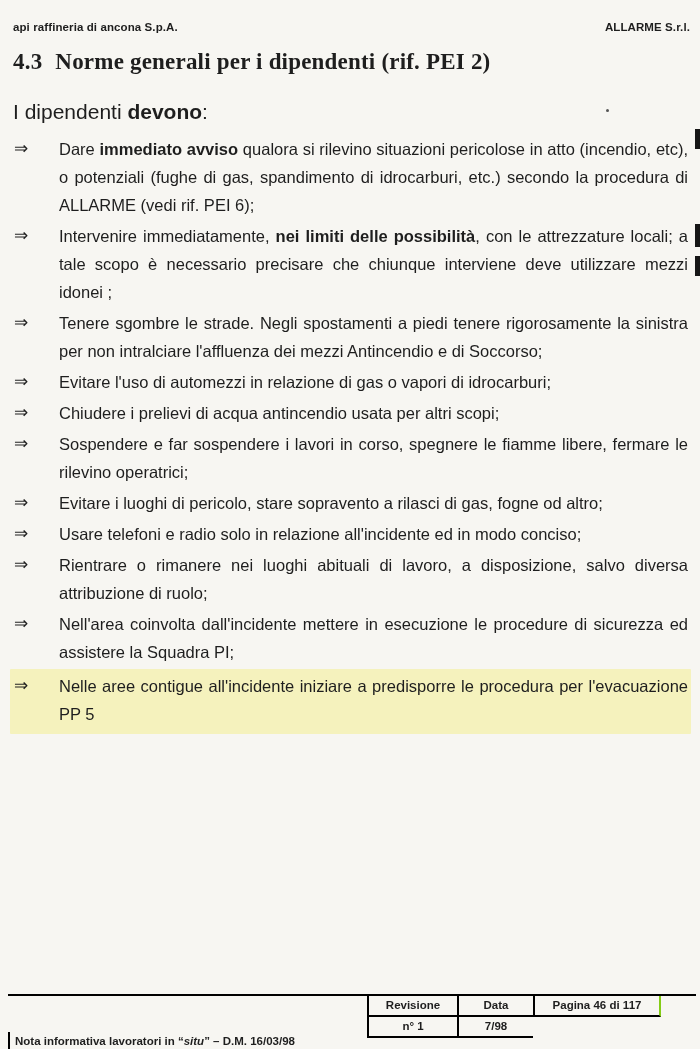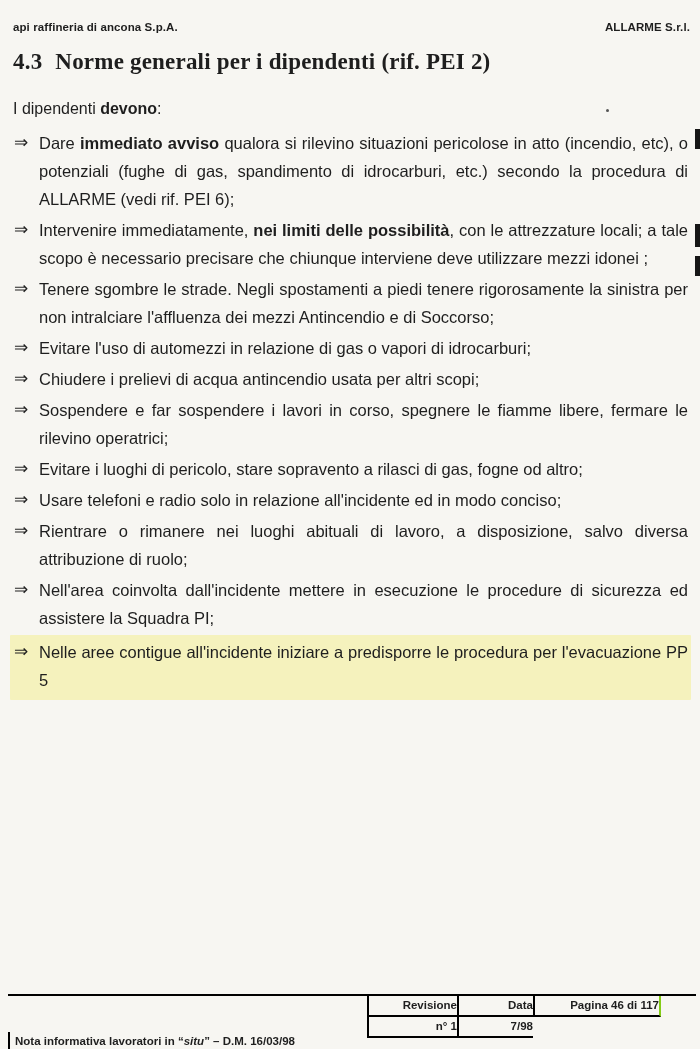--- a/index.html
+++ b/index.html
@@ -23,21 +23,21 @@
   
   .title {
     margin: 16px 14px 0 13px;
     font-family: "Liberation Serif", serif;
     font-size: 23px; font-weight: bold;
     letter-spacing: 0.2px;
   }
   .title .num { margin-right: 13px; }
 
   
-  .intro { margin: 25px 14px 0 13px; font-size: 16px; }
+  .intro { margin: 25px 14px 0 13px; font-size: 21px; }
   .bd { font-weight: bold; }
   .it { font-style: italic; }
 
   
   .bullets {
     list-style: none;
     margin: 11px 0 0 0;
     padding: 0 12px 0 14px;
   }
   .bullets li {
@@ -46,20 +46,21 @@
     line-height: 28px;
     margin-bottom: 3px;
   }
   .bullets li .arrow {
     flex: 0 0 25px;
     font-size: 17px;
   }
   .bullets li .btext {
     flex: 1;
     text-align: justify;
+    margin-left: 20px;
   }
   .bullets li.hl {
     margin: 0 -3px 3px -4px;
     padding: 3px 3px 6px 4px;
     border-radius: 1px;
   }
 
   
   .edge-mark { position: absolute; right: 0; width: 5px; background: #161616; }
   .edge-mark.m1 { top: 129px; height: 20px; }
@@ -77,21 +78,21 @@
   .footer .note {
     width: 359px; height: 21px; box-sizing: border-box;
     border-left: 2px solid #000; border-bottom: 2px solid #000;
     padding: 3px 0 0 5px;
     white-space: nowrap;
     margin-top: 36px;
   }
   .footer .col { display: flex; flex-direction: column; }
   .footer .cell {
     box-sizing: border-box; height: 21px;
-    text-align: right; padding-top: 3px;
+    text-align: center; padding-top: 3px;
     border-left: 2px solid #000; border-bottom: 2px solid #000;
   }
   .footer .col.rev .cell { width: 90px; }
   .footer .col.dat .cell { width: 76px; }
   .footer .cell.pagina { width: 128px; border-right: 2px solid #84cc16; }
   .footer .spacer { flex: 1; }
 </style>
 </head>
 <body style="background: rgb(247, 246, 242); color: rgb(30, 30, 30);">
 

